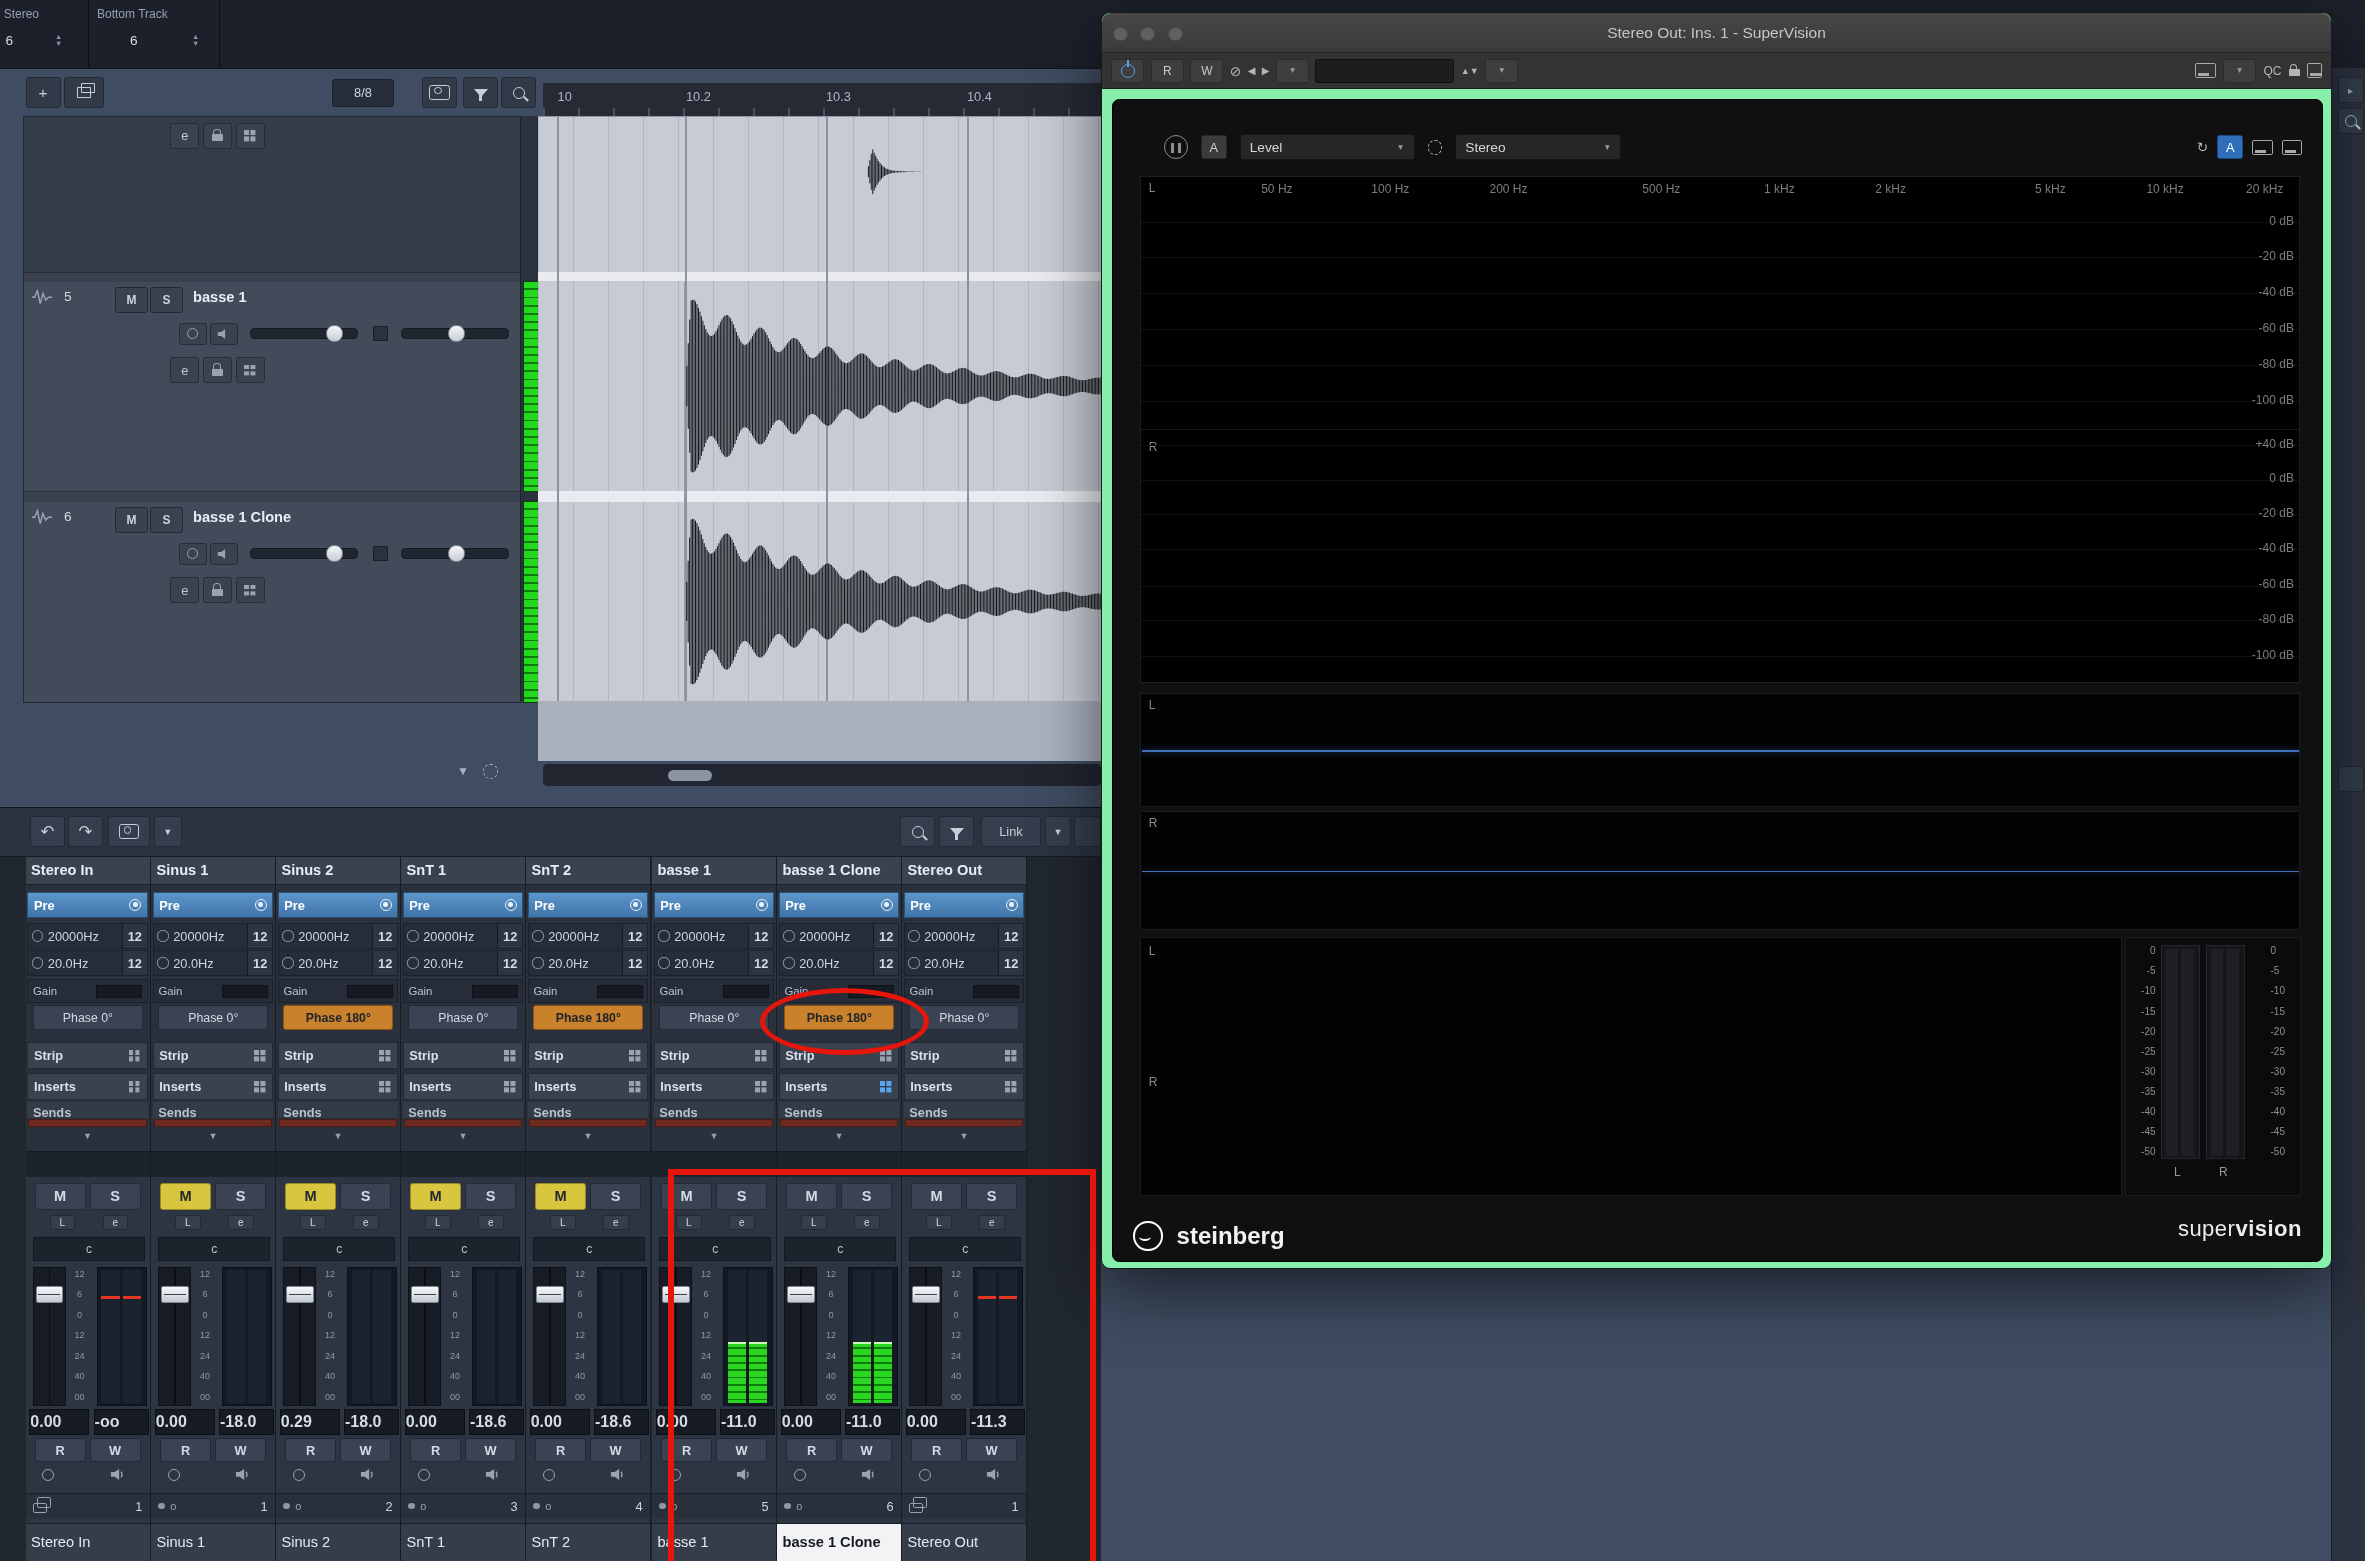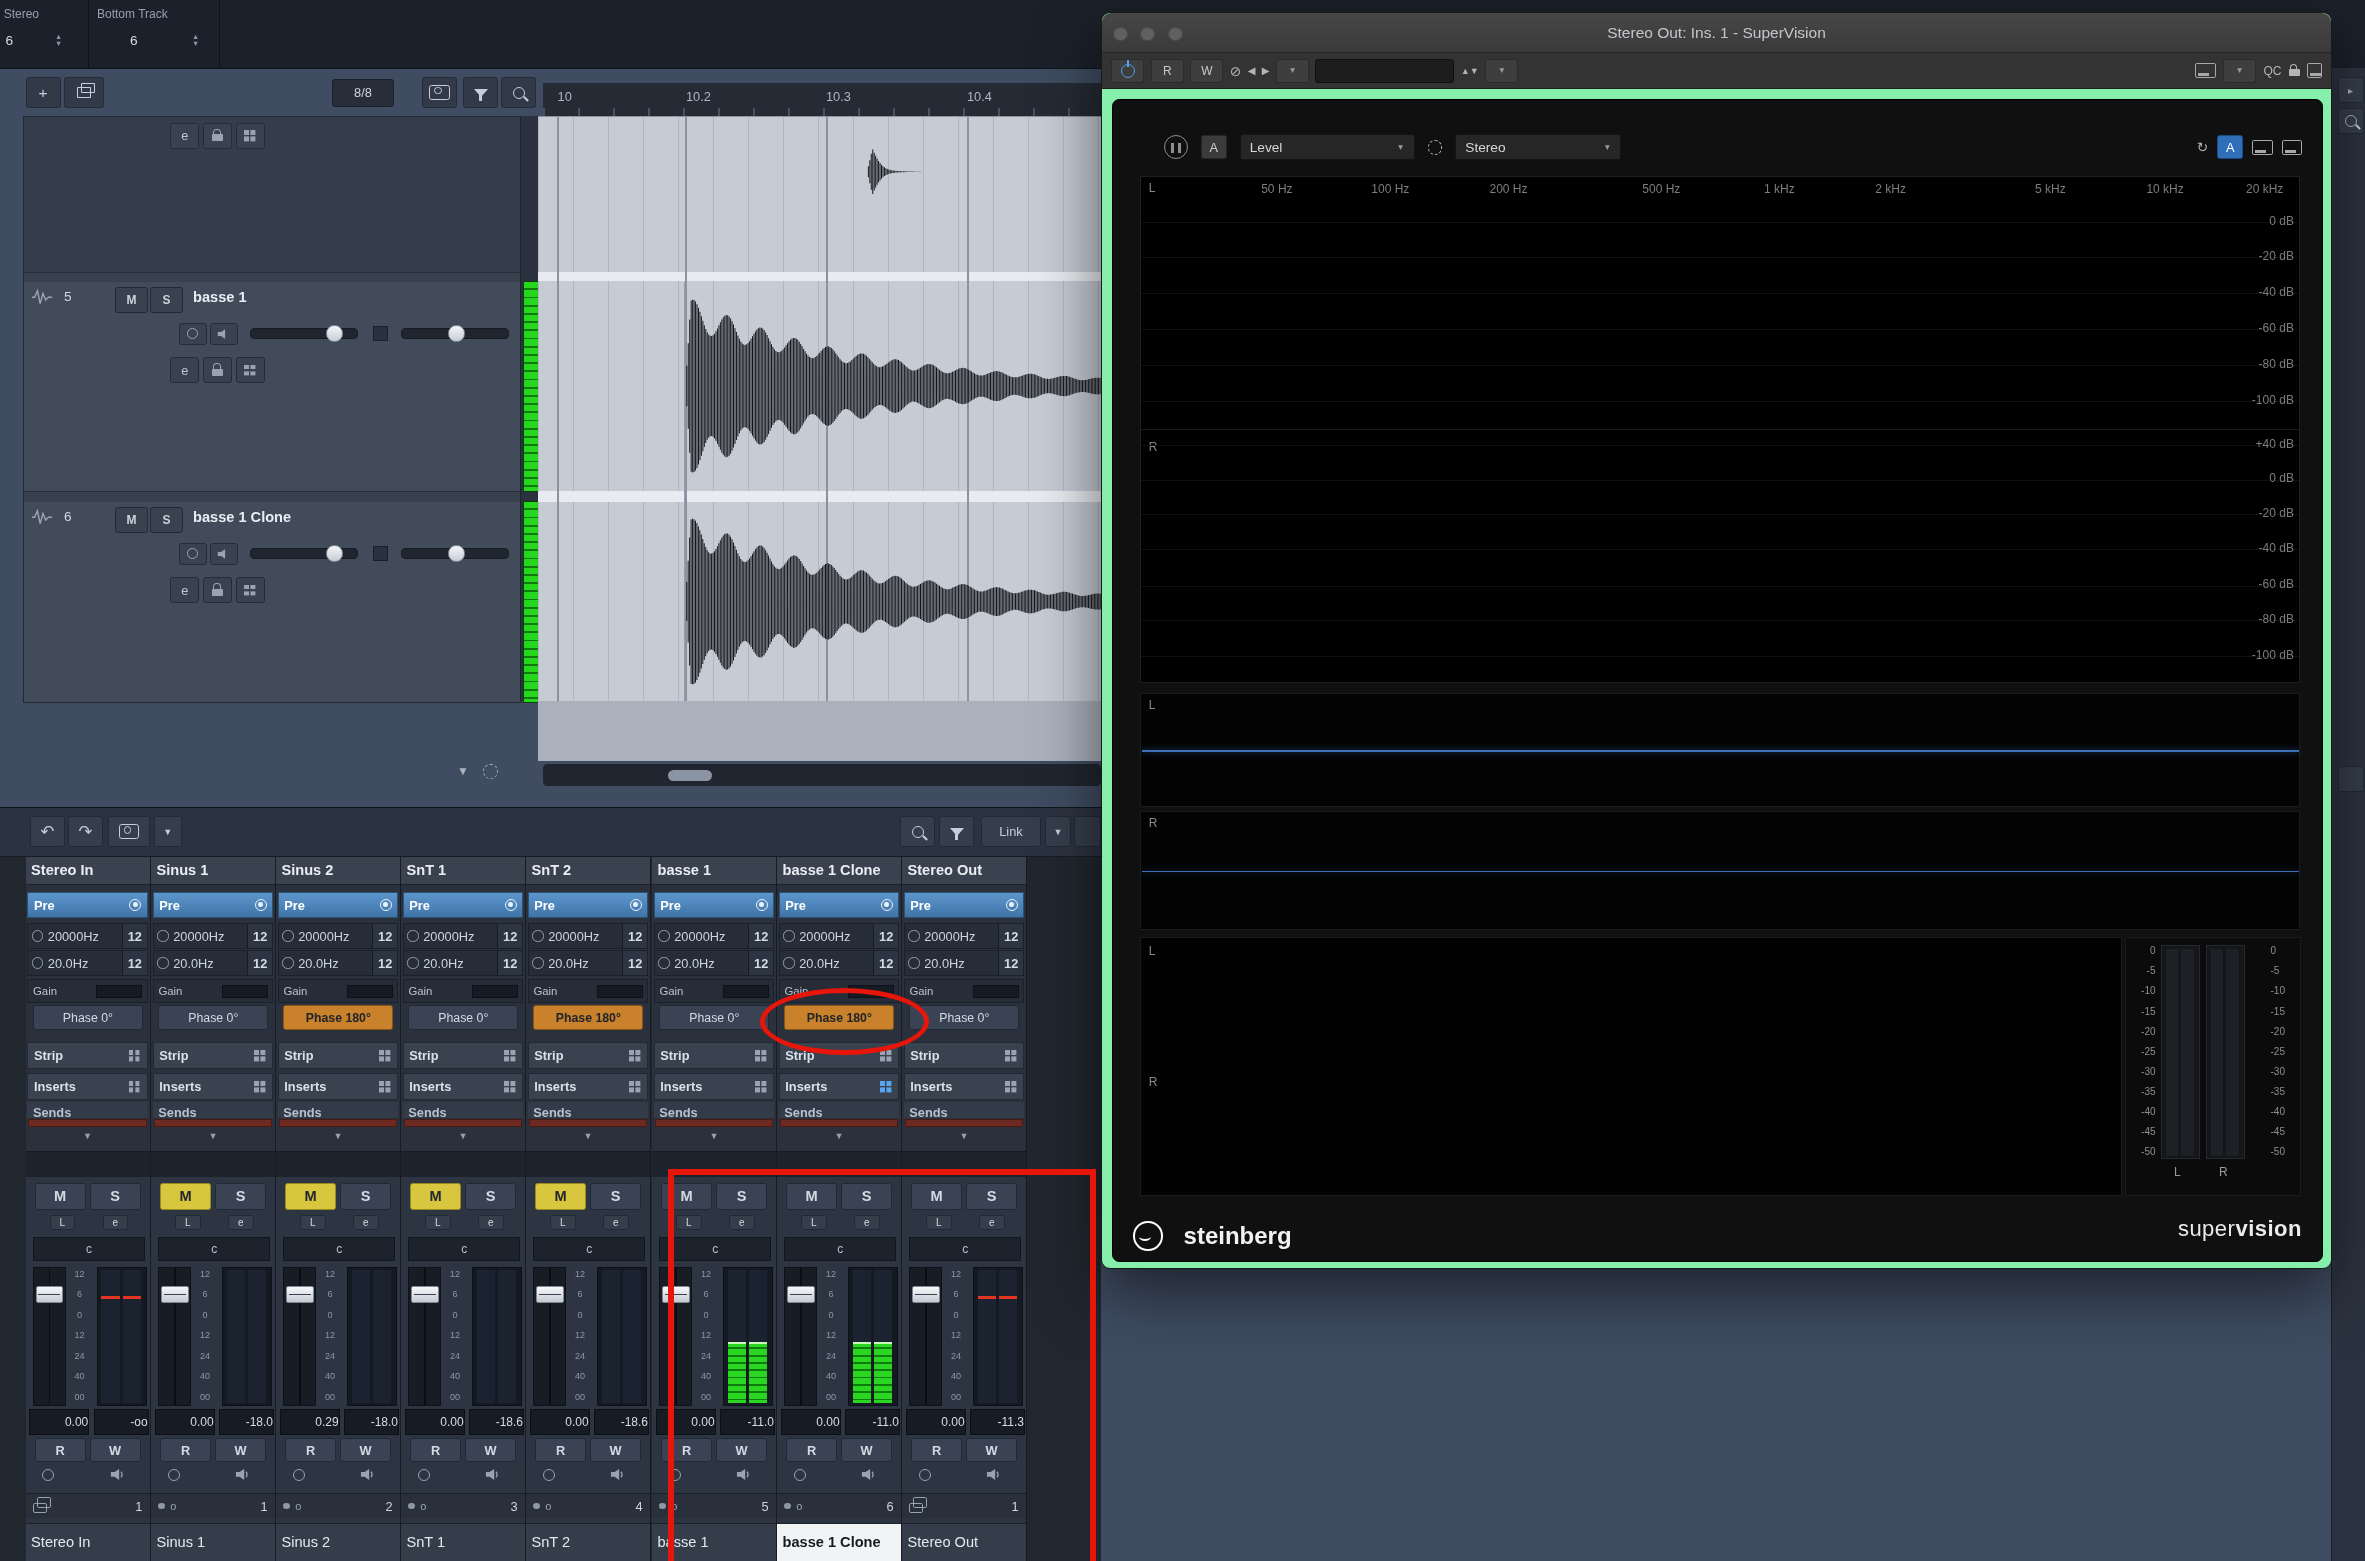--- a/index.html
+++ b/index.html
@@ -132,21 +132,21 @@
   .fscale{position:absolute;left:42px;top:1.8px;width:24px;height:133px;display:flex;flex-direction:column;
           justify-content:space-between;font-size:9.1px;color:#8d97a6;text-align:center;}
   .mslot{position:absolute;left:71px;top:0;width:48px;height:137px;background:#141922;border:0.9px solid #0c1018;}
   .mbar{position:absolute;top:1.8px;bottom:1.8px;width:18.3px;background:#1c2330;}
   .mbar.b1{left:3.7px;}.mbar.b2{left:25px;}
   .gfill{position:absolute;left:0;right:0;bottom:0;height:46%;
          background:repeating-linear-gradient(180deg,#2bd623 0 5.5px,#0e7c0c 5.5px 7.3px);}
   .gfill::before{content:"";position:absolute;top:0;left:0;right:0;height:1.8px;background:#c8f7b8;}
   .rmark{position:absolute;left:0;right:0;top:20%;height:2.7px;background:#e23522;}
   .val{position:absolute;top:232px;height:24px;background:#161b24;border:0.9px solid #0b0f16;color:#d6dce5;
-       font-size:12px;text-align:right;line-height:24px;}
+       font-size:16px;text-align:left;line-height:24px;font-weight:bold;}
   .v1{left:3.7px;width:58px;}.v2{left:68px;width:53px;}
   .br{left:9.1px;top:261px;width:51px;height:24px;font-size:12.8px;}
   .bw{left:64px;top:261px;width:51px;height:24px;font-size:12.8px;}
   .recdot{position:absolute;left:16.5px;top:292px;width:10px;height:10px;border:1.8px solid #97a1b0;border-radius:50%;}
   .mon{position:absolute;left:84px;top:291px;}
   .numrow{position:absolute;left:0;right:0;top:316px;height:24px;background:#29303c;border-top:0.9px solid #1a202a;
           display:flex;align-items:center;padding:0 7.3px;gap:5.5px;font-size:12.8px;color:#cdd4de;}
   .cnum{margin-left:auto;}
   .cdot{width:6.4px;height:6.4px;background:#8d97a6;border-radius:50%;}
   .co{font-size:11px;color:#9aa4b3;}
@@ -203,21 +203,21 @@
   .mscale{position:absolute;top:7.3px;height:212px;width:24px;display:flex;flex-direction:column;justify-content:space-between;
           font-size:10px;color:#8f8f8f;}
   #mscale-l{left:5.5px;text-align:right;}#mscale-r{right:5.5px;text-align:left;}
   .slotp{position:absolute;top:7.3px;height:212px;width:37px;background:#15161a;border:0.9px solid #26272c;}
   #slot1{left:35px;}#slot2{left:80px;}
   .pbar{position:absolute;top:2.7px;bottom:2.7px;width:12.8px;background:#1e2026;}
   .pbar.p1{left:3.7px;}.pbar.p2{left:19px;}
   .mlab{position:absolute;top:227px;font-size:12px;color:#9a9a9a;}
   #mlab-l{left:48px;}#mlab-r{left:93px;}
   #pl-brand{position:absolute;left:0;right:0;top:1101px;height:55px;display:flex;align-items:center;padding:0 20px;}
-  #stein{display:flex;align-items:center;gap:21px;color:#f2f2f2;font-size:24px;font-weight:bold;margin-top:15px;}
+  #stein{display:flex;align-items:center;gap:14px;color:#f2f2f2;font-size:24px;font-weight:bold;margin-top:15px;}
   .steincirc{width:25.6px;height:25.6px;border:2.7px solid #fff;border-radius:50%;position:relative;}
   .steincirc::after{content:"";position:absolute;left:3.7px;top:8.2px;width:12.8px;height:7.3px;border-bottom:2.7px solid #fff;border-radius:50%;}
   #superv{margin-left:auto;font-size:22px;color:#ececec;letter-spacing:0.5px;}
   #superv b{font-weight:bold;}
 
   
   #rightstrip{position:absolute;left:2331px;top:0;width:35px;height:1561px;background:#2c3340;border-left:0.9px solid #1a1f29;z-index:10;}
   #rightstrip .cap{position:absolute;left:0;top:0;width:35px;height:68px;background:#1b202a;}
   .rs-btn{position:absolute;left:5.5px;width:24px;height:24px;background:#353e4c;border:0.9px solid #222936;border-radius:2.7px;
           color:#aab3c0;font-size:10px;display:flex;align-items:center;justify-content:center;}

